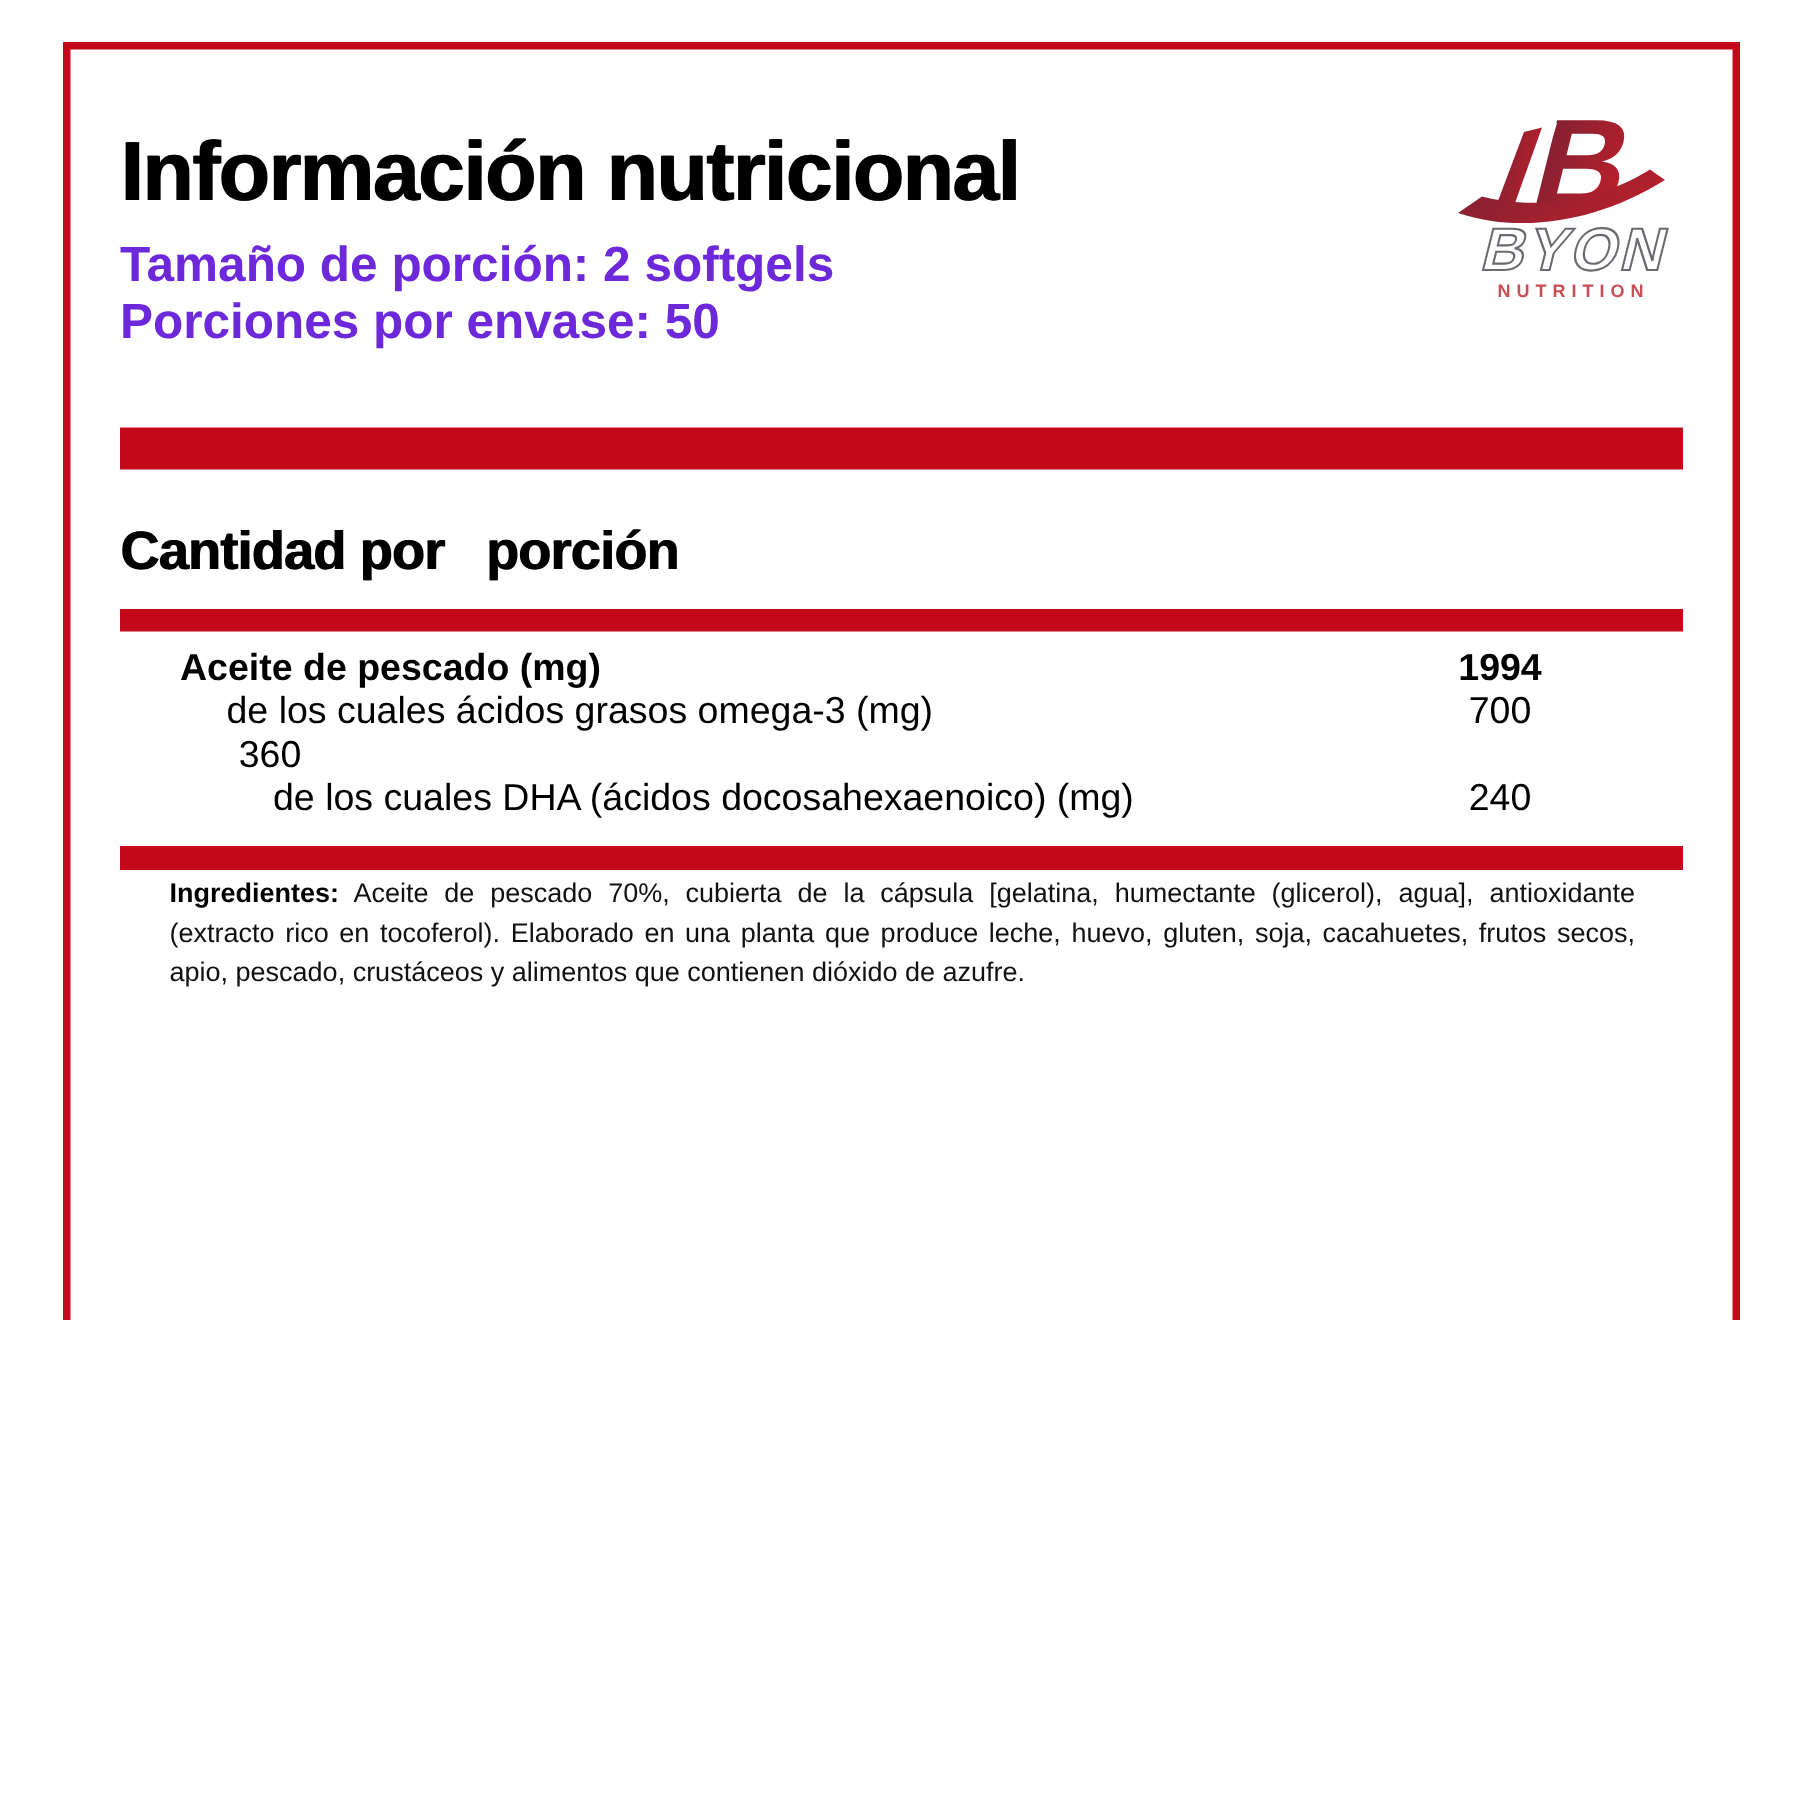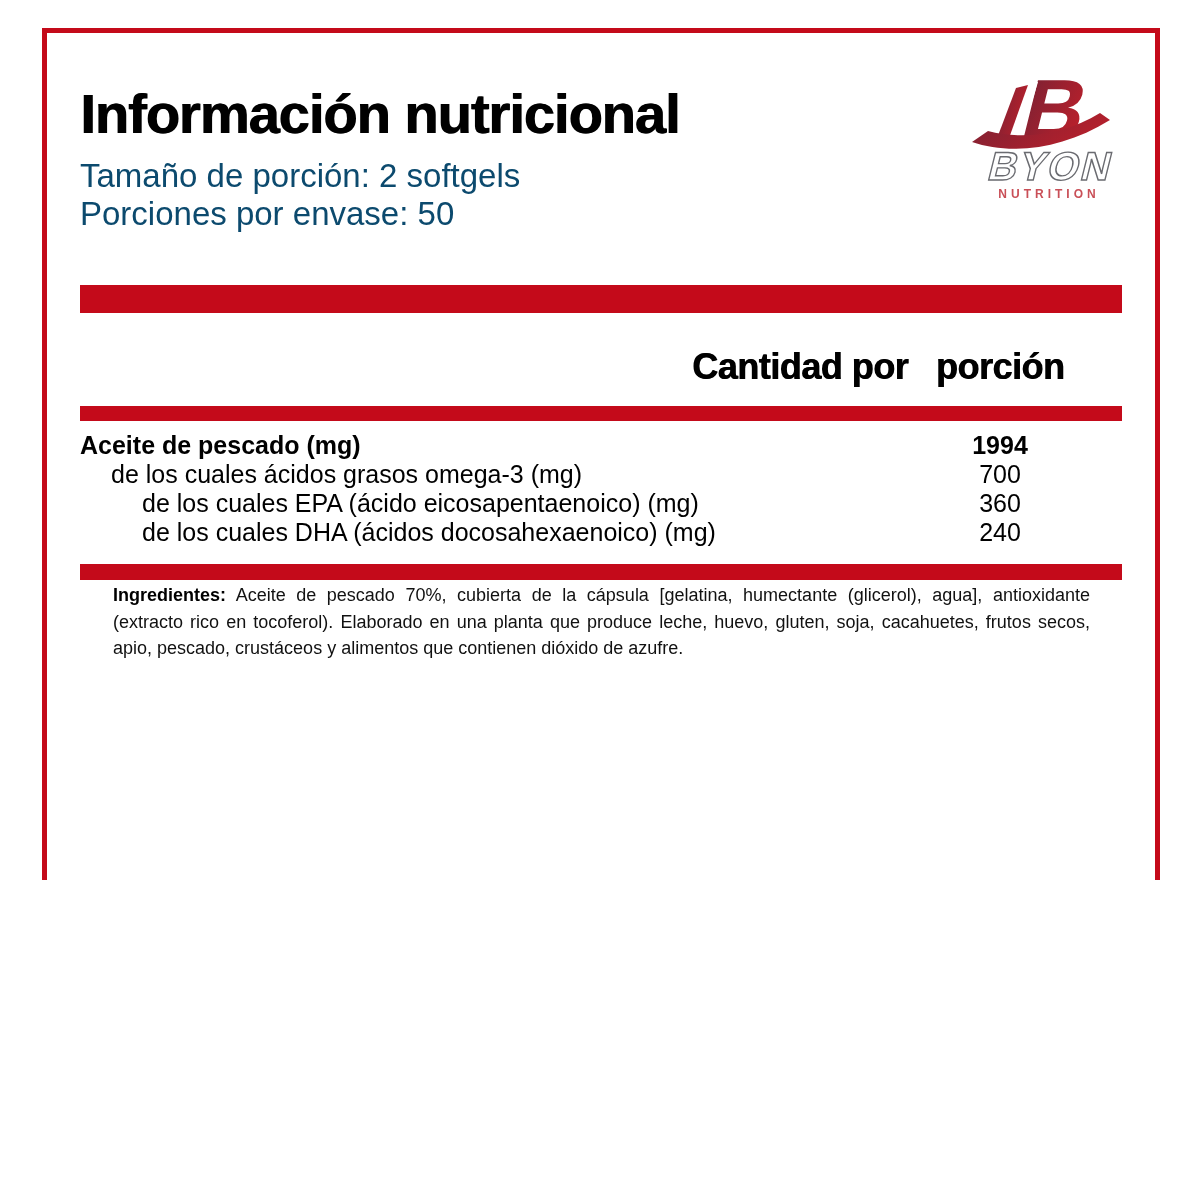--- a/index.html
+++ b/index.html
@@ -11,42 +11,42 @@
     position:absolute;left:42px;top:28px;width:1118px;height:1130px;
     box-sizing:border-box;border:5px solid #c40a1a;
   }
   .title{
     position:absolute;left:80px;top:86px;
     font-size:56px;font-weight:900;letter-spacing:-1px;line-height:1.0;
     text-shadow:1px 0 0 currentColor;
   }
   .subtitles{
     position:absolute;left:80px;top:157px;
-    font-size:33px;font-weight:400;line-height:38px;color:#0c4a6e;
+    font-size:33px;font-weight:700;line-height:38px;color:#6d28d9;
   }
   .logo{
     position:absolute;left:962px;top:62px;width:175px;height:140px;
   }
   .bar{position:absolute;left:80px;width:1042px;background:#c40a1a;}
   .bar.thick{top:285px;height:28px;}
   .bar.thin{top:406px;height:15px;}
   .bar.bottom{top:564px;height:16px;}
   .amount-header{
     position:absolute;left:80px;top:347px;width:1042px;height:40px;
-    display:flex;justify-content:flex-end;align-items:center;
+    display:flex;justify-content:flex-start;align-items:center;
     font-size:36px;font-weight:900;letter-spacing:-0.5px;
     text-shadow:0.8px 0 0 currentColor;
   }
   .amount-header .right-cell{
     width:120px;margin-right:62px;display:flex;justify-content:center;
     white-space:nowrap;
     padding-left:32px;
   }
   .rows{position:absolute;left:80px;top:431px;width:1042px;}
-  .t-row{display:flex;align-items:center;height:29px;font-size:25px;line-height:29px;}
+  .t-row{display:flex;align-items:center;height:29px;font-size:25px;line-height:29px;margin-left:40px;}
   .t-row .t-label{flex:1;white-space:nowrap;}
   .t-row .t-value{
     width:120px;margin-right:62px;display:flex;justify-content:center;
     white-space:nowrap;
   }
   .t-row.bold{font-weight:700;}
   .t-row.indent-1 .t-label{padding-left:31px;}
   .t-row.indent-2 .t-label{padding-left:62px;}
   .ingredients{
     position:absolute;left:113px;top:582px;width:977px;
@@ -99,21 +99,20 @@
       <span class="t-label">Aceite de pescado (mg)</span>
       <span class="t-value">1994</span>
     </div>
 
     <div class="t-row indent-1">
       <span class="t-label">de los cuales ácidos grasos omega-3 (mg)</span>
       <span class="t-value">700</span>
     </div>
 
     <div class="t-row indent-2">
-      <span class="t-label">de los cuales EPA (ácido eicosapentaenoico) (mg)</span>
       <span class="t-value">360</span>
     </div>
 
     <div class="t-row indent-2">
       <span class="t-label">de los cuales DHA (ácidos docosahexaenoico) (mg)</span>
       <span class="t-value">240</span>
     </div>
   </div>
 
   <div class="bar bottom"></div>

